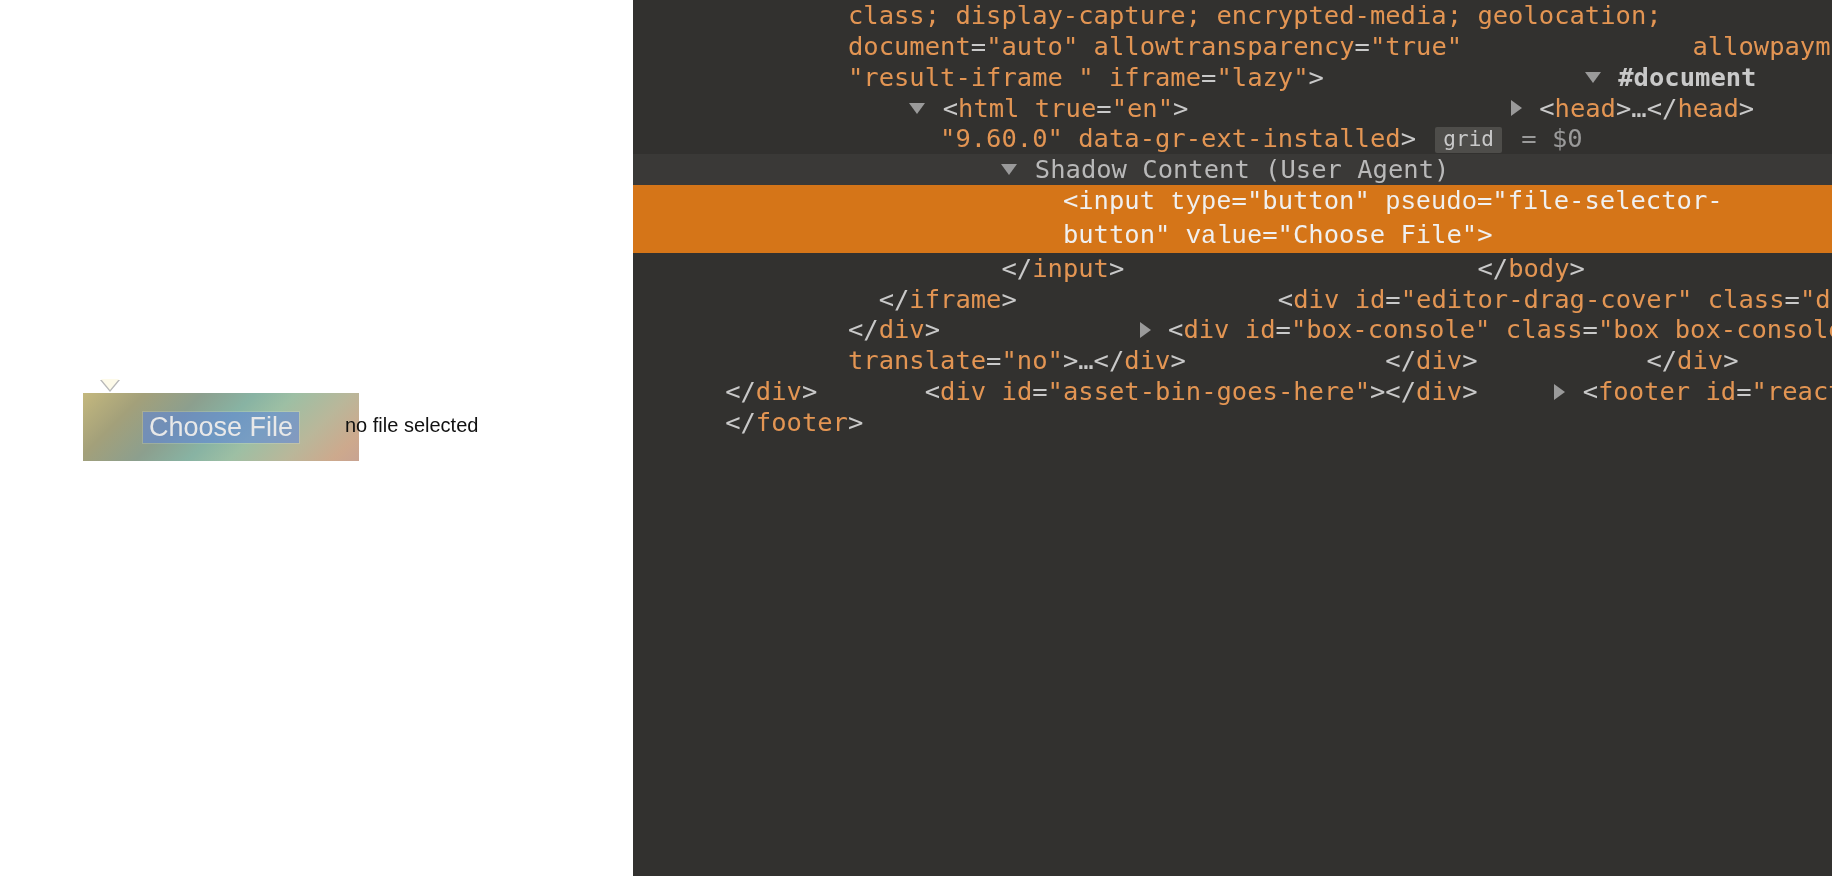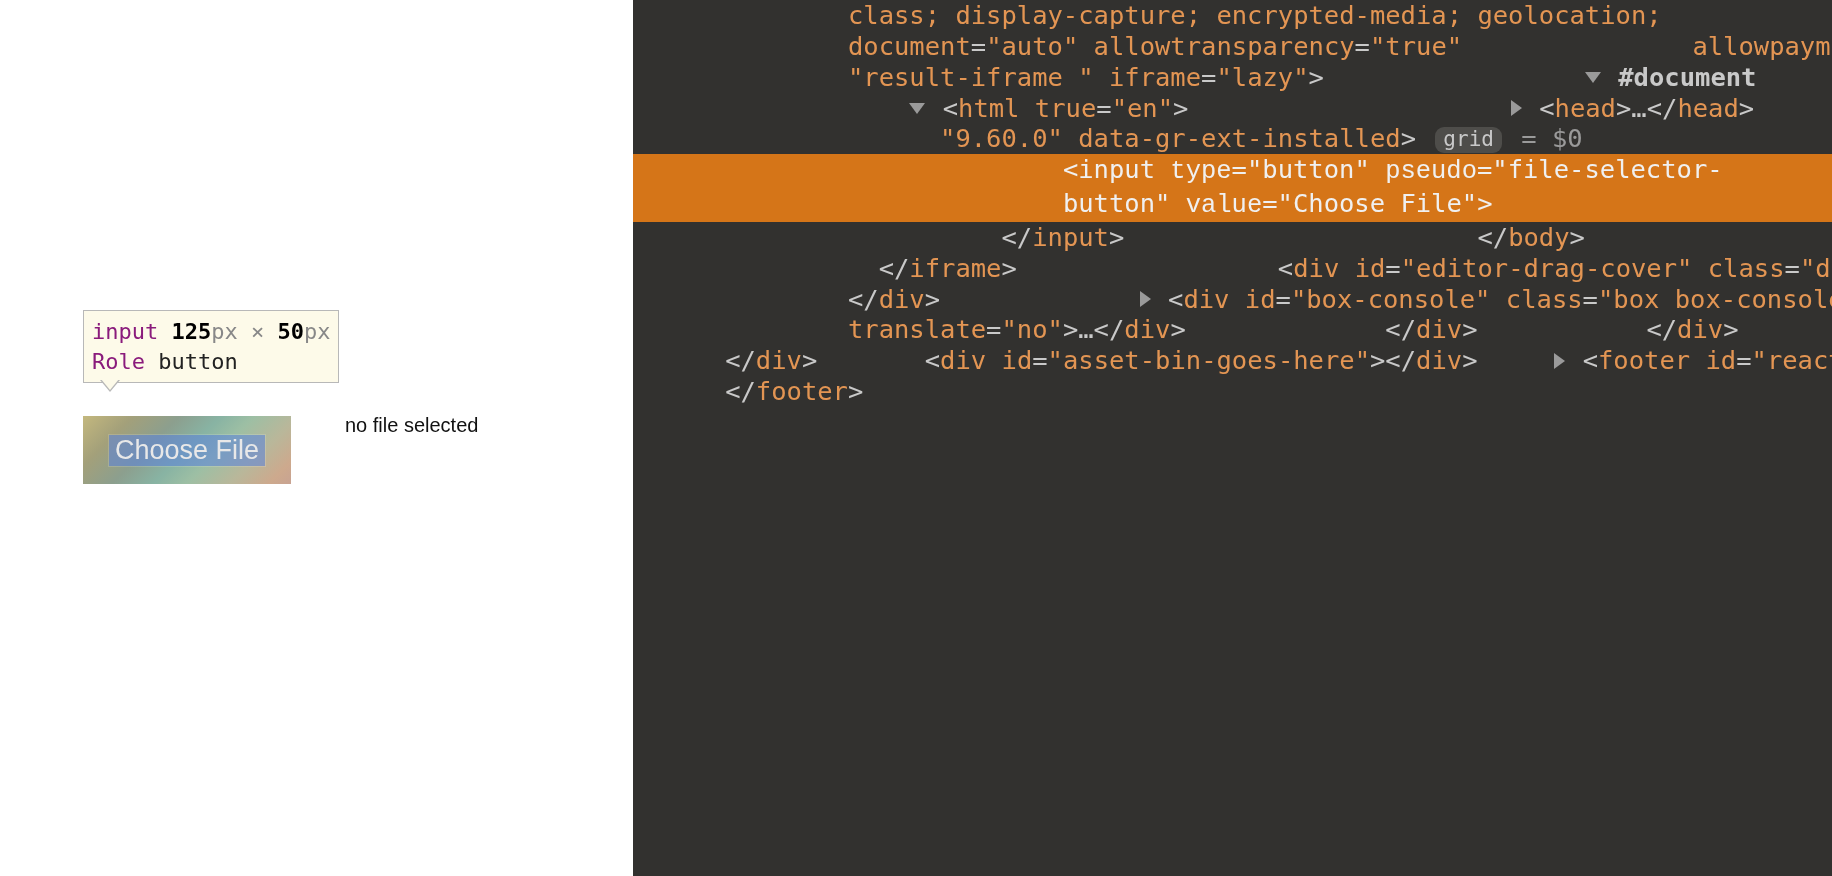--- a/index.html
+++ b/index.html
@@ -50,22 +50,22 @@
   position: absolute;
   left: -9px;
   top: -13px;
   border-left: 9px solid transparent;
   border-right: 9px solid transparent;
   border-top: 11px solid #fdfae9;
 }
 .file-btn-wrap {
   position: absolute;
   left: 83px;
-  top: 416px;
-  width: 208px;
+  top: 393px;
+  width: 276px;
   height: 68px;
   display: flex;
   align-items: center;
   justify-content: center;
   background: linear-gradient(135deg,
     #c4b87e 0%, #a3a07a 18%, #8c9f8e 35%, #88b3a3 50%,
     #9dbfa4 62%, #b9b79a 78%, #cda98d 92%, #c8a392 100%);
 }
 .file-btn-inner {
   font-size: 27px;
@@ -134,50 +134,36 @@
   background: #3a3937;
   display: block;
   margin-left: -633px;
   padding-left: 633px;
   width: calc(100% + 633px);
 }
 .grid-badge {
   display: inline-block;
   background: #4e4d4a;
   color: #c9c9c9;
-  border-radius: 9px;
+  border-radius: 2px;
   font-size: 21px;
   padding: 0 8px;
   margin: 0 4px;
   vertical-align: 1px;
 }
 .eqvar { color: #9a9a9a; }
 .hl-punc { color: #f0f0f0; }
 .hl-str { color: #f0f0f0; }
 .hl-attr { color: #f0f0f0; font-family: Liberation Mono, monospace; }
 .hl-tag { color: #f0f0f0; }
 </style>
 </head>
 <body>
 
 <div class="left-pane">
-  <div class="tooltip">
-    <div>
-      <span class="tag">input</span>
-      <span> </span>
-      <span class="num">125</span><span class="unit">px</span>
-      <span class="x"> </span><span class="x">×</span><span class="x"> </span>
-      <span class="num">50</span><span class="unit">px</span>
-    </div>
-    <div>
-      <span class="label">Role</span>
-      <span> </span>
-      <span class="val">button</span>
-    </div>
-  </div>
   <div class="tooltip-tail"></div>
 
   <div class="file-btn-wrap">
     <span class="file-btn-inner">Choose File</span>
   </div>
   <div class="no-file">no file selected</div>
 </div>
 
 <div class="right-pane">
   <div class="code-lines">
@@ -186,20 +172,21 @@
 <span class="cl">              <span class="attr">document</span><span class="punc">=</span><span class="str">"auto"</span> <span class="attr">allowtransparency</span><span class="punc">=</span><span class="str">"true"</span></span>
 <span class="cl">              <span class="attr">allowpaymentrequest</span>  </span>
 <span class="cl">              <span class="str">"result-iframe "</span> <span class="attr">iframe</span><span class="punc">=</span><span class="str">"lazy"</span><span class="punc">&gt;</span></span>
 <span class="cl">                <span class="arrow arrow-down"></span> <span class="txt">#document</span></span>
 <span class="cl">                    </span>
 <span class="cl">                  <span class="arrow arrow-down"></span> <span class="punc">&lt;</span><span class="tagc">html</span> <span class="attr">true</span><span class="punc">=</span><span class="str">"en"</span><span class="punc">&gt;</span></span>
 <span class="cl">                    <span class="arrow arrow-right"></span> <span class="punc">&lt;</span><span class="tagc">head</span><span class="punc">&gt;</span><span class="ellipsis">…</span><span class="punc">&lt;/</span><span class="tagc">head</span><span class="punc">&gt;</span></span>
 <span class="cl">                       </span>
 <span class="cl">                    <span class="str">"9.60.0"</span> <span class="attr">data-gr-ext-installed</span><span class="punc">&gt;</span> <span class="grid-badge">grid</span> <span class="eqvar">= $0</span></span>
 <span class="cl">                        </span>
+<span class="cl shadow-bar">                        <span class="arrow arrow-down"></span> <span class="shadow">Shadow Content (User Agent)</span></span>
 <span class="cl highlight-line">                            <span class="hl-punc">&lt;</span><span class="hl-tag">input</span> <span class="hl-attr">type</span><span class="hl-punc">=</span><span class="hl-str">"button"</span> <span class="hl-attr">pseudo</span><span class="hl-punc">=</span><span class="hl-str">"file-selector-</span></span><span class="cl highlight-line">                            <span class="hl-str">button"</span> <span class="hl-attr">value</span><span class="hl-punc">=</span><span class="hl-str">"Choose File"</span><span class="hl-punc">&gt;</span></span>
 <span class="cl">                        <span class="punc">&lt;/</span><span class="tagc">input</span><span class="punc">&gt;</span></span>
 <span class="cl">                      <span class="punc">&lt;/</span><span class="tagc">body</span><span class="punc">&gt;</span></span>
 <span class="cl">                    </span>
 <span class="cl">                <span class="punc">&lt;/</span><span class="tagc">iframe</span><span class="punc">&gt;</span></span>
 <span class="cl">                <span class="punc">&lt;</span><span class="tagc">div</span> <span class="attr">id</span><span class="punc">=</span><span class="str">"editor-drag-cover"</span> <span class="attr">class</span><span class="punc">=</span><span class="str">"drag-cover"</span></span>
 <span class="cl">              <span class="punc">&lt;/</span><span class="tagc">div</span><span class="punc">&gt;</span></span>
 <span class="cl">            <span class="arrow arrow-right"></span> <span class="punc">&lt;</span><span class="tagc">div</span> <span class="attr">id</span><span class="punc">=</span><span class="str">"box-console"</span> <span class="attr">class</span><span class="punc">=</span><span class="str">"box box-console notranslate"</span></span>
 <span class="cl">              <span class="attr">translate</span><span class="punc">=</span><span class="str">"no"</span><span class="punc">&gt;</span><span class="ellipsis">…</span><span class="punc">&lt;/</span><span class="tagc">div</span><span class="punc">&gt;</span></span>
 <span class="cl">            <span class="punc">&lt;/</span><span class="tagc">div</span><span class="punc">&gt;</span></span>

